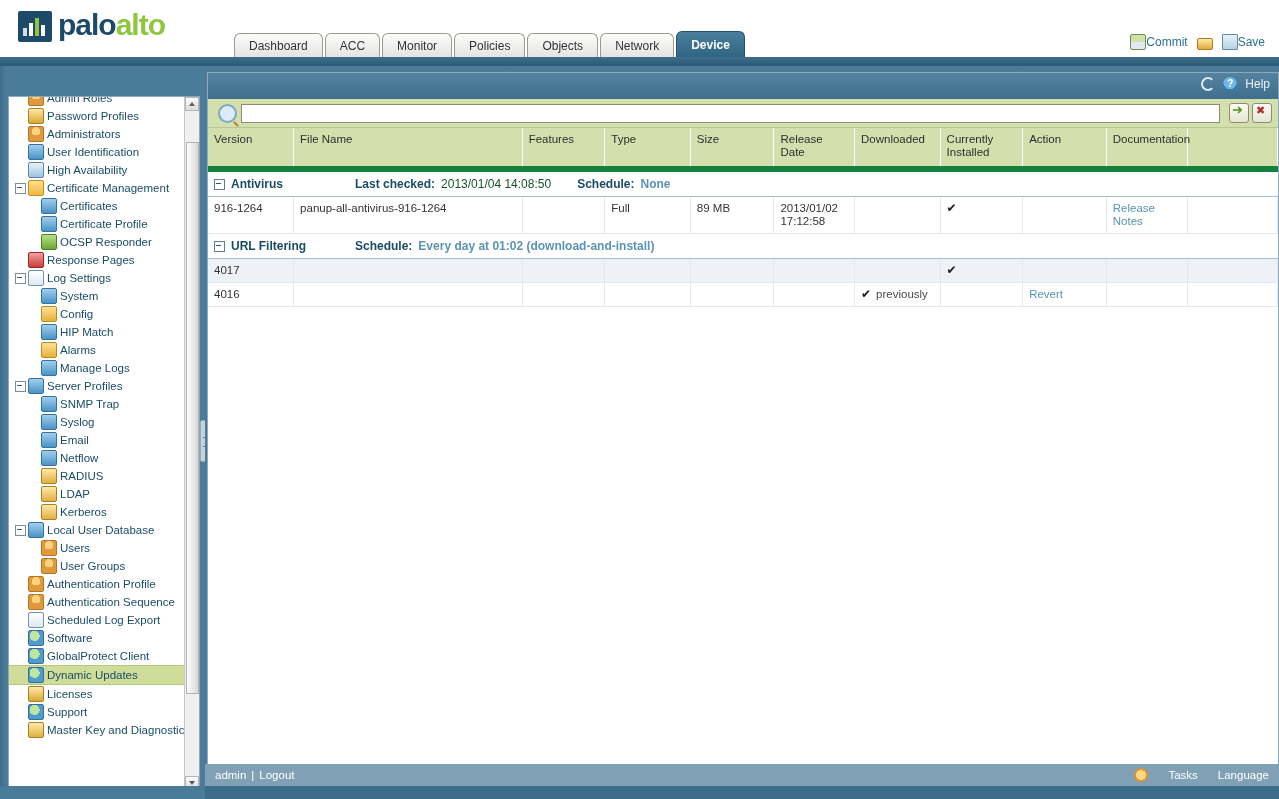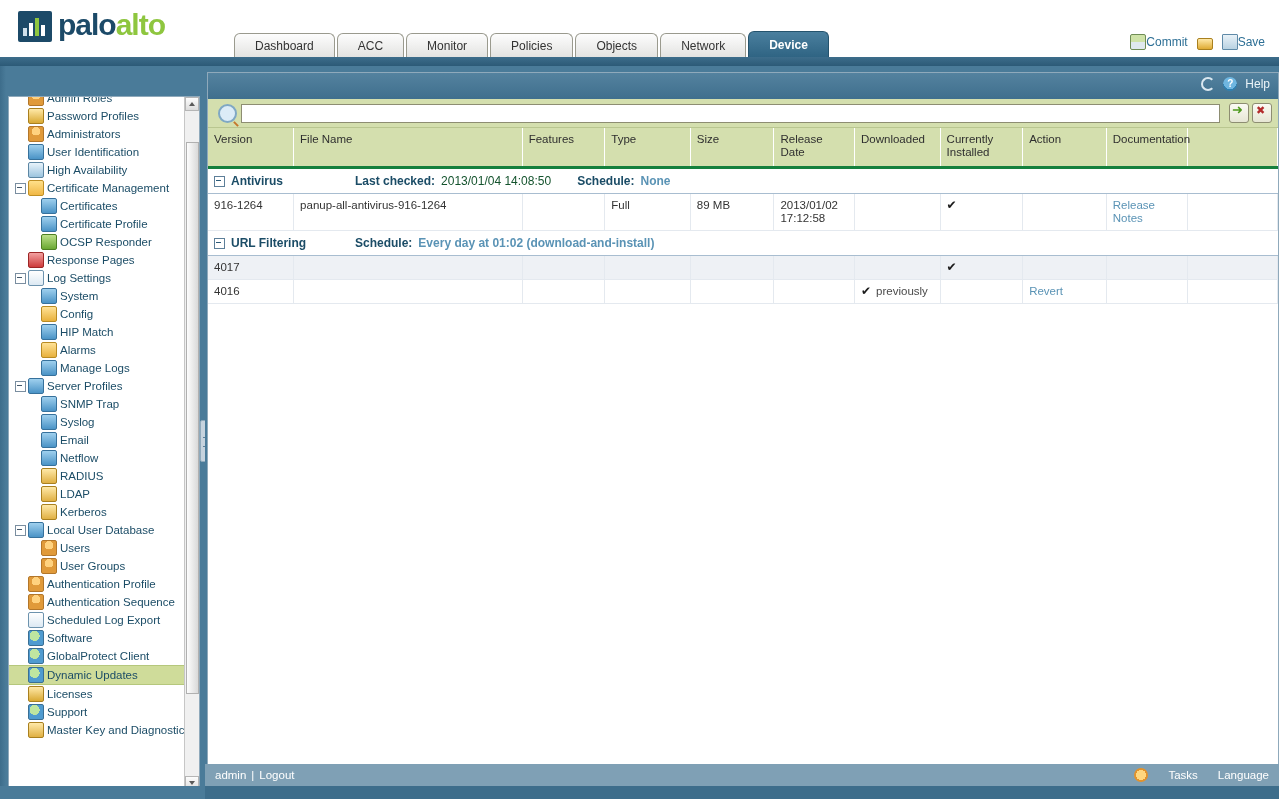--- a/index.html
+++ b/index.html
@@ -55,21 +55,21 @@
     text-align: right; margin-top: 17px; font-weight: normal;
   }
 
   
   .tabs {
     position: absolute; left: 234px; top: 31px;
     display: flex; align-items: flex-end;
   }
   .tab {
     height: 24px; line-height: 24px;
-    padding: 0 20px;
+    padding: 0 14px;
     margin-right: 2px;
     background: linear-gradient(to bottom, #fdfdfd 0%, #e2e2e0 100%);
     border: 1px solid #9a9a8e;
     border-bottom: none;
     border-radius: 6px 6px 0 0;
     color: #333333; font-size: 12px;
     cursor: pointer; white-space: nowrap;
   }
   .tab.active {
     background: linear-gradient(to bottom, #4a7f9e 0%, #2e6382 100%);
@@ -283,21 +283,21 @@
     border-bottom: 1px solid #e4e9ef;
     padding: 5px 6px;
     vertical-align: top;
     color: #333333;
     line-height: 13px;
   }
   tr.grouprow td {
     background: #ffffff;
     border-right: none;
     border-bottom: 1px solid #a8bdd0;
-    border-top: 3px solid #15803d;
+    border-top: 6px solid #15803d;
     padding: 6px 6px 5px 6px;
     color: #1b4c66;
   }
   tr.grouprow.second td { border-top: 1px solid #a8bdd0; }
   .grp {
     display: flex; align-items: center; gap: 0px;
     font-size: 12px;
   }
   .grp .collapse {
     width: 9px; height: 9px; margin-right: 6px;

